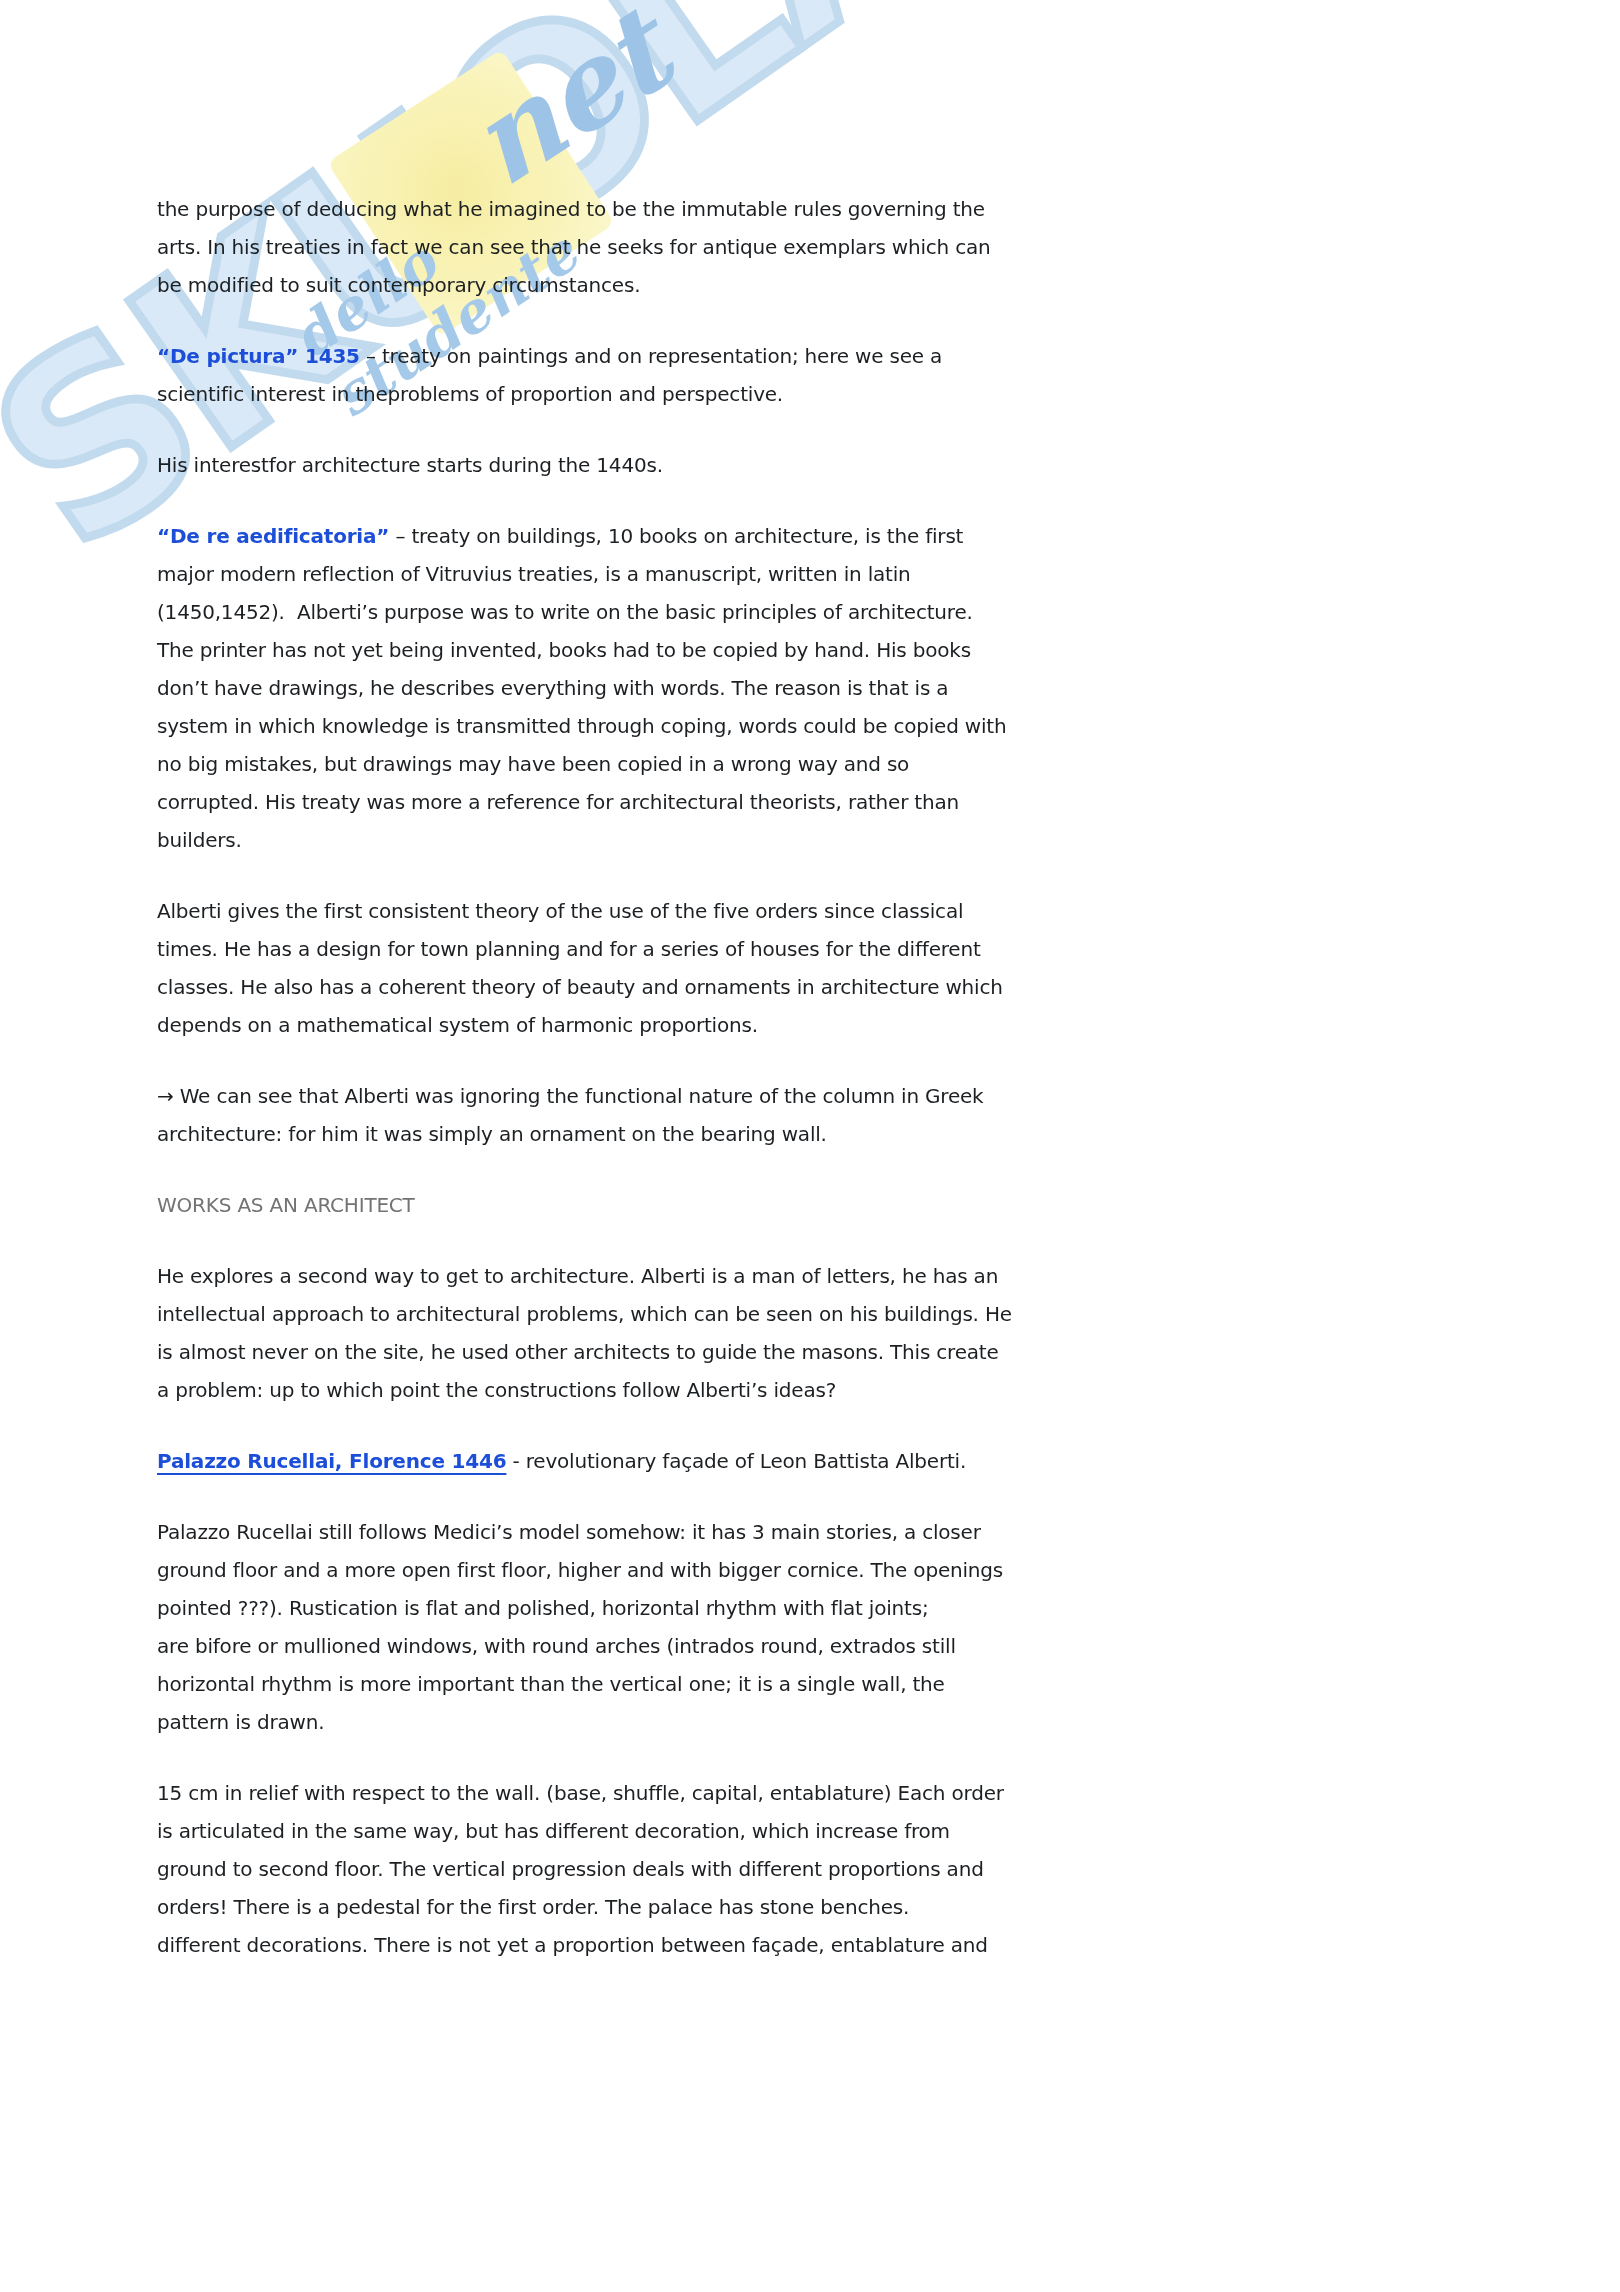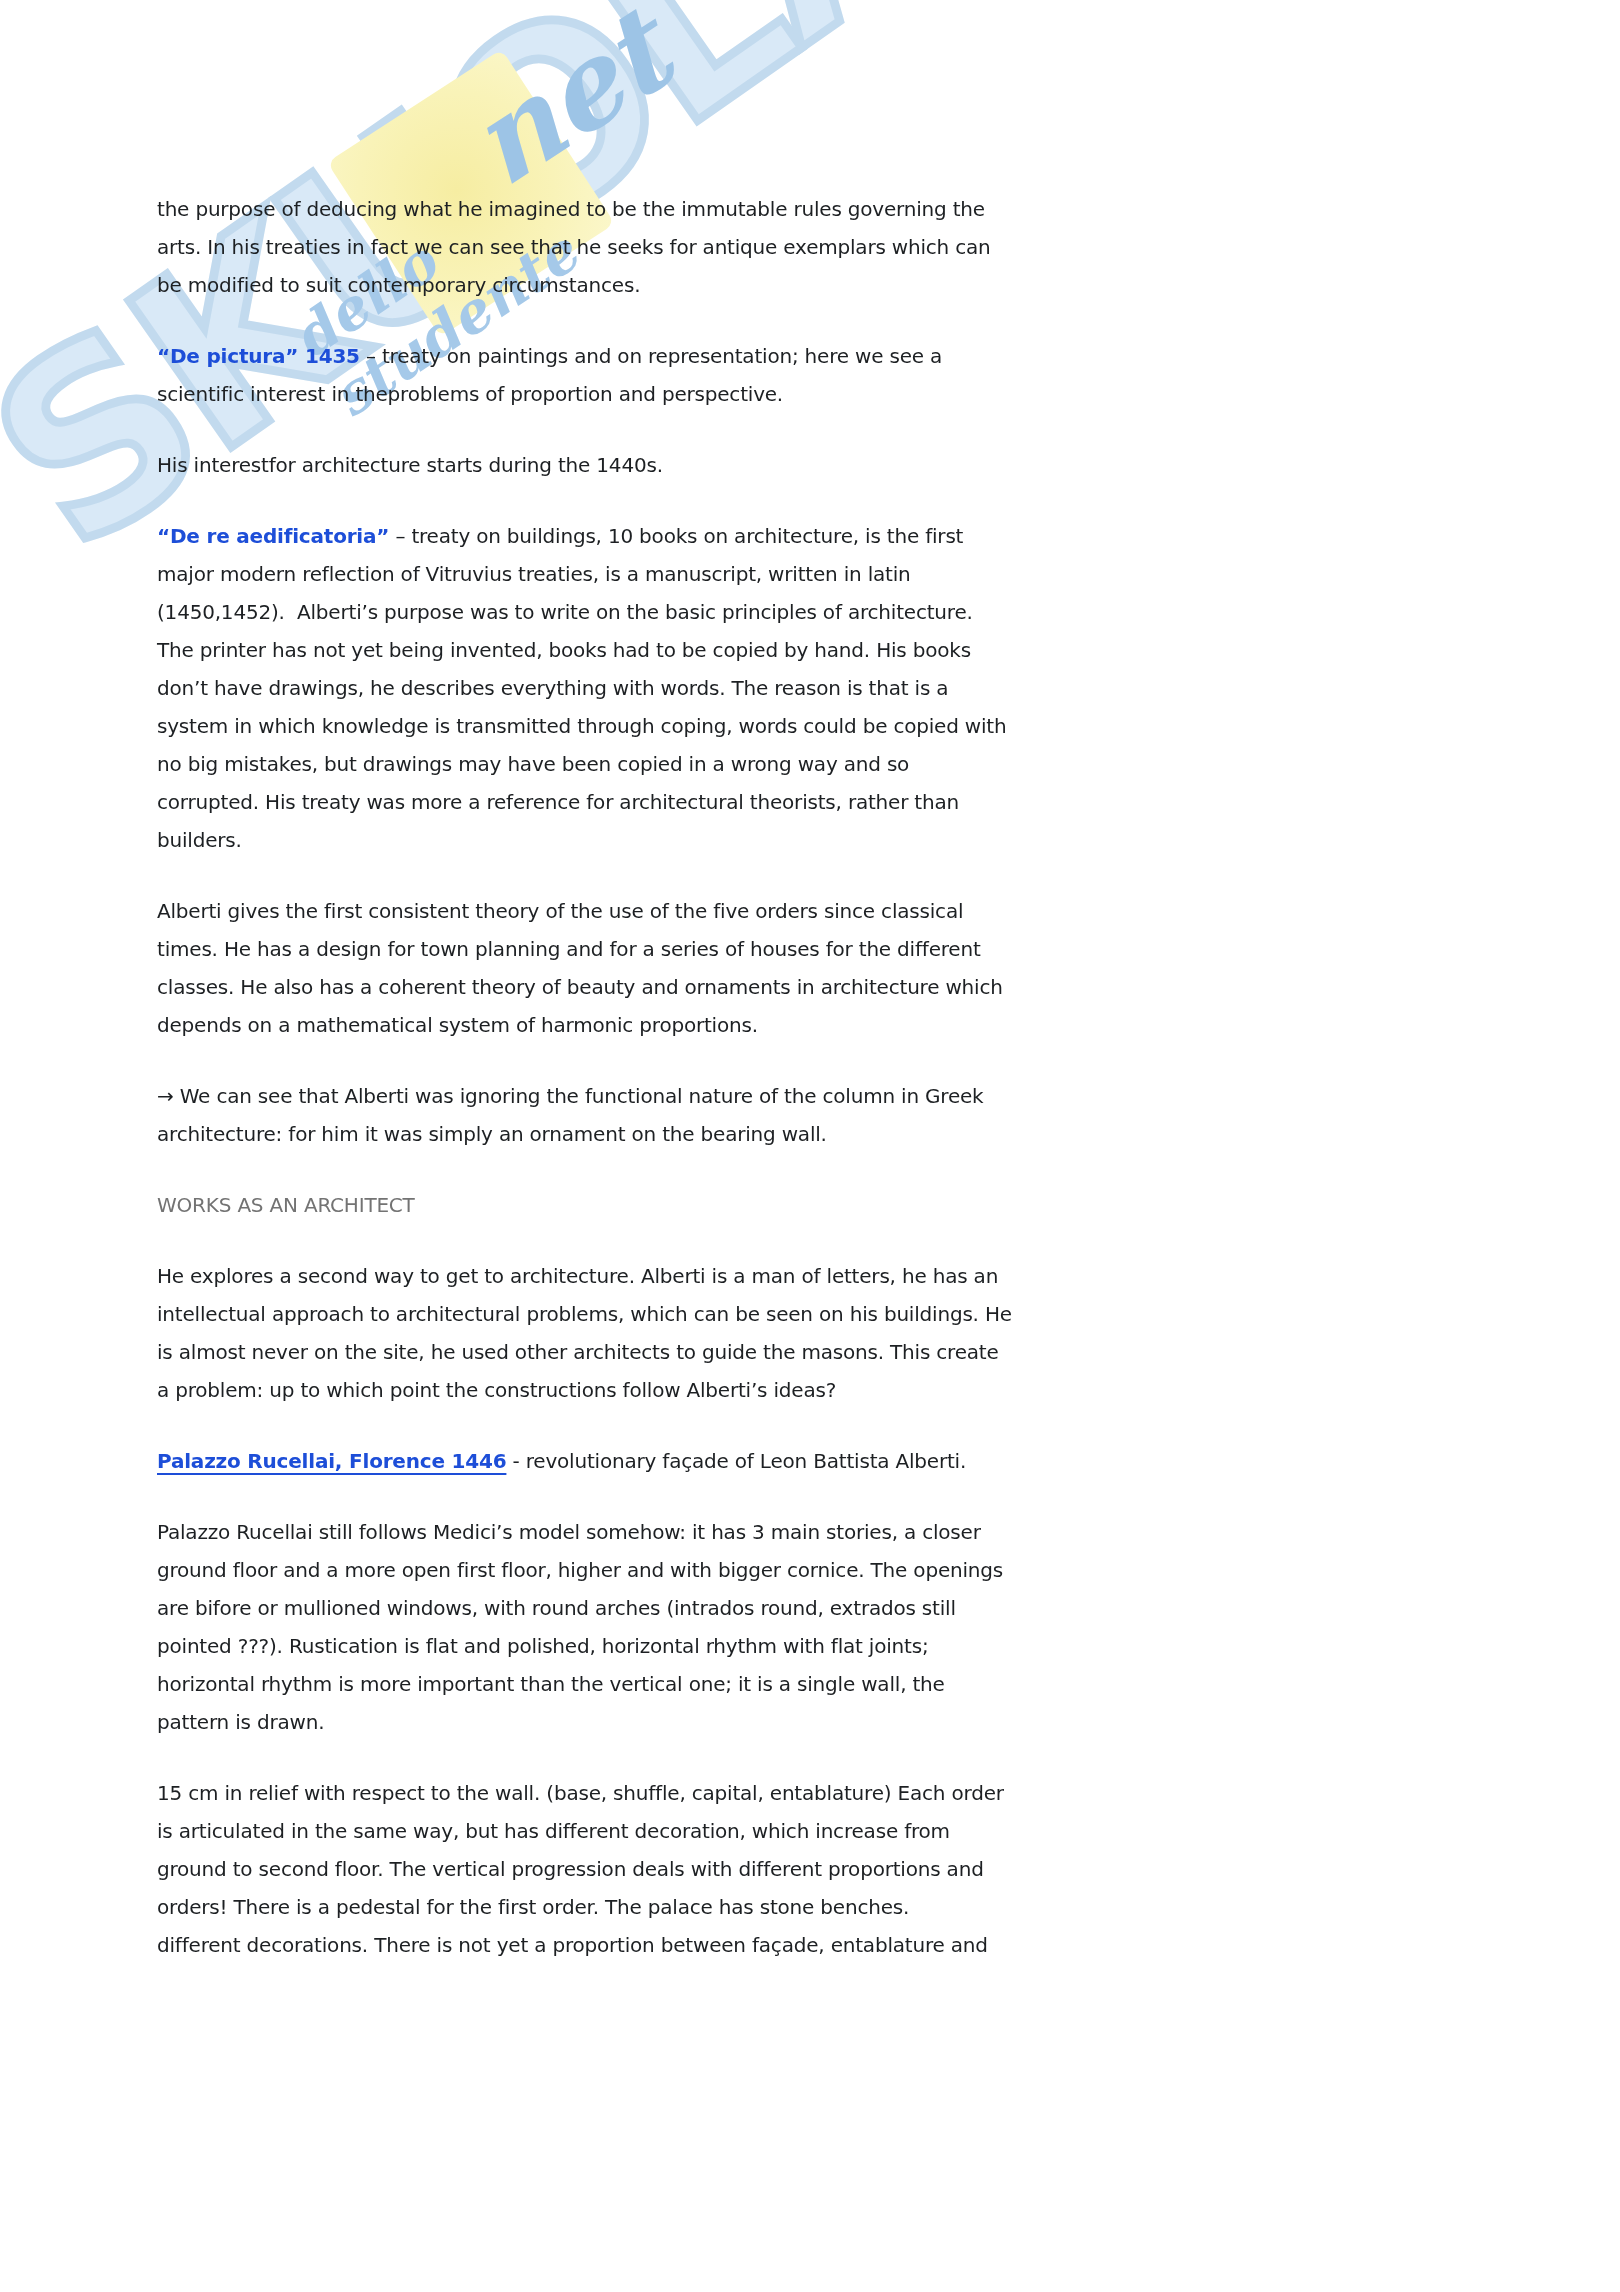--- a/index.html
+++ b/index.html
@@ -114,22 +114,22 @@
       <div class="line"><span>intellectual approach to architectural problems, which can be seen on his buildings. He</span></div>
       <div class="line"><span>is almost never on the site, he used other architects to guide the masons. This create</span></div>
       <div class="line"><span>a problem: up to which point the constructions follow Alberti’s ideas?</span></div>
     </div>
     <div class="para">
       <div class="line"><span class="b u">Palazzo Rucellai, Florence 1446</span><span> - revolutionary façade of Leon Battista Alberti.</span></div>
     </div>
     <div class="para">
       <div class="line"><span>Palazzo Rucellai still follows Medici’s model somehow: it has 3 main stories, a closer</span></div>
       <div class="line"><span>ground floor and a more open first floor, higher and with bigger cornice. The openings</span></div>
+      <div class="line"><span>pointed ???). Rustication is flat and polished, horizontal rhythm with flat joints;</span></div>
       <div class="line"><span>are bifore or mullioned windows, with round arches (intrados round, extrados still</span></div>
-      <div class="line"><span>pointed ???). Rustication is flat and polished, horizontal rhythm with flat joints;</span></div>
       <div class="line"><span>horizontal rhythm is more important than the vertical one; it is a single wall, the</span></div>
       <div class="line"><span>pattern is drawn.</span></div>
     </div>
     <div class="para">
       <div class="line"><span>15 cm in relief with respect to the wall. (base, shuffle, capital, entablature) Each order</span></div>
       <div class="line"><span>is articulated in the same way, but has different decoration, which increase from</span></div>
       <div class="line"><span>ground to second floor. The vertical progression deals with different proportions and</span></div>
       <div class="line"><span>orders! There is a pedestal for the first order. The palace has stone benches.</span></div>
       <div class="line"><span>different decorations. There is not yet a proportion between façade, entablature and</span></div>
     </div>

